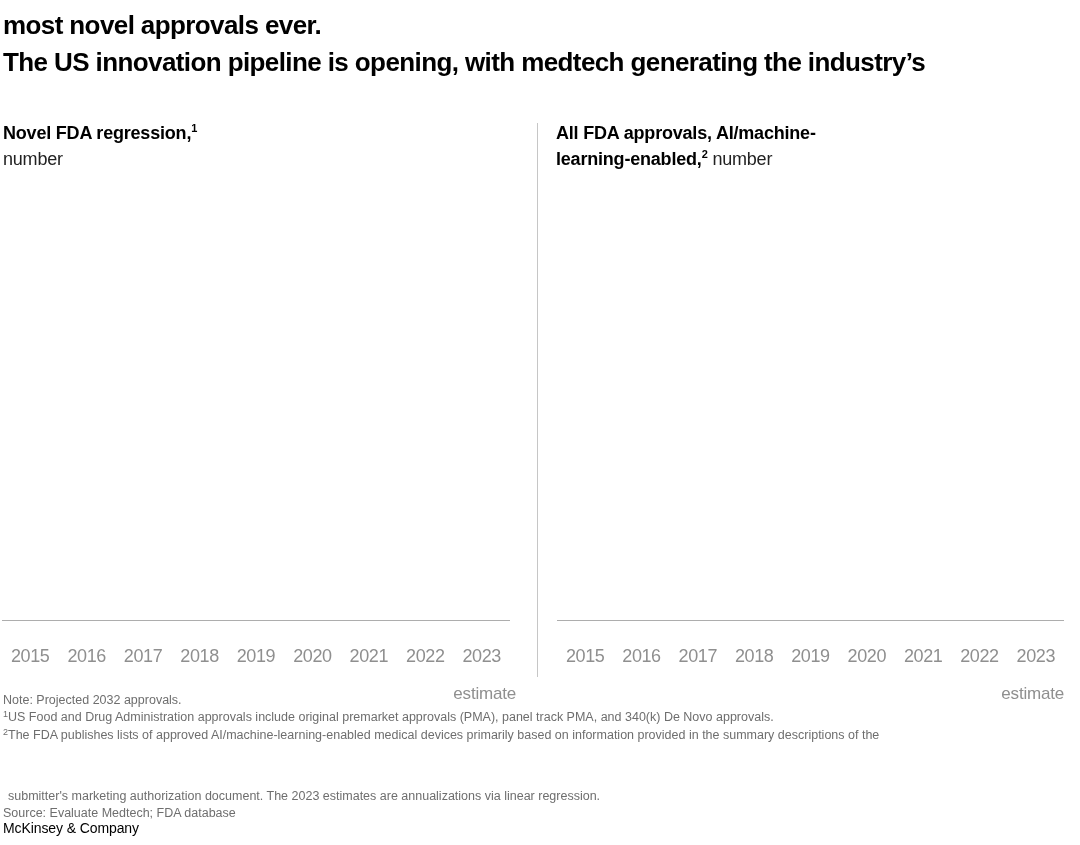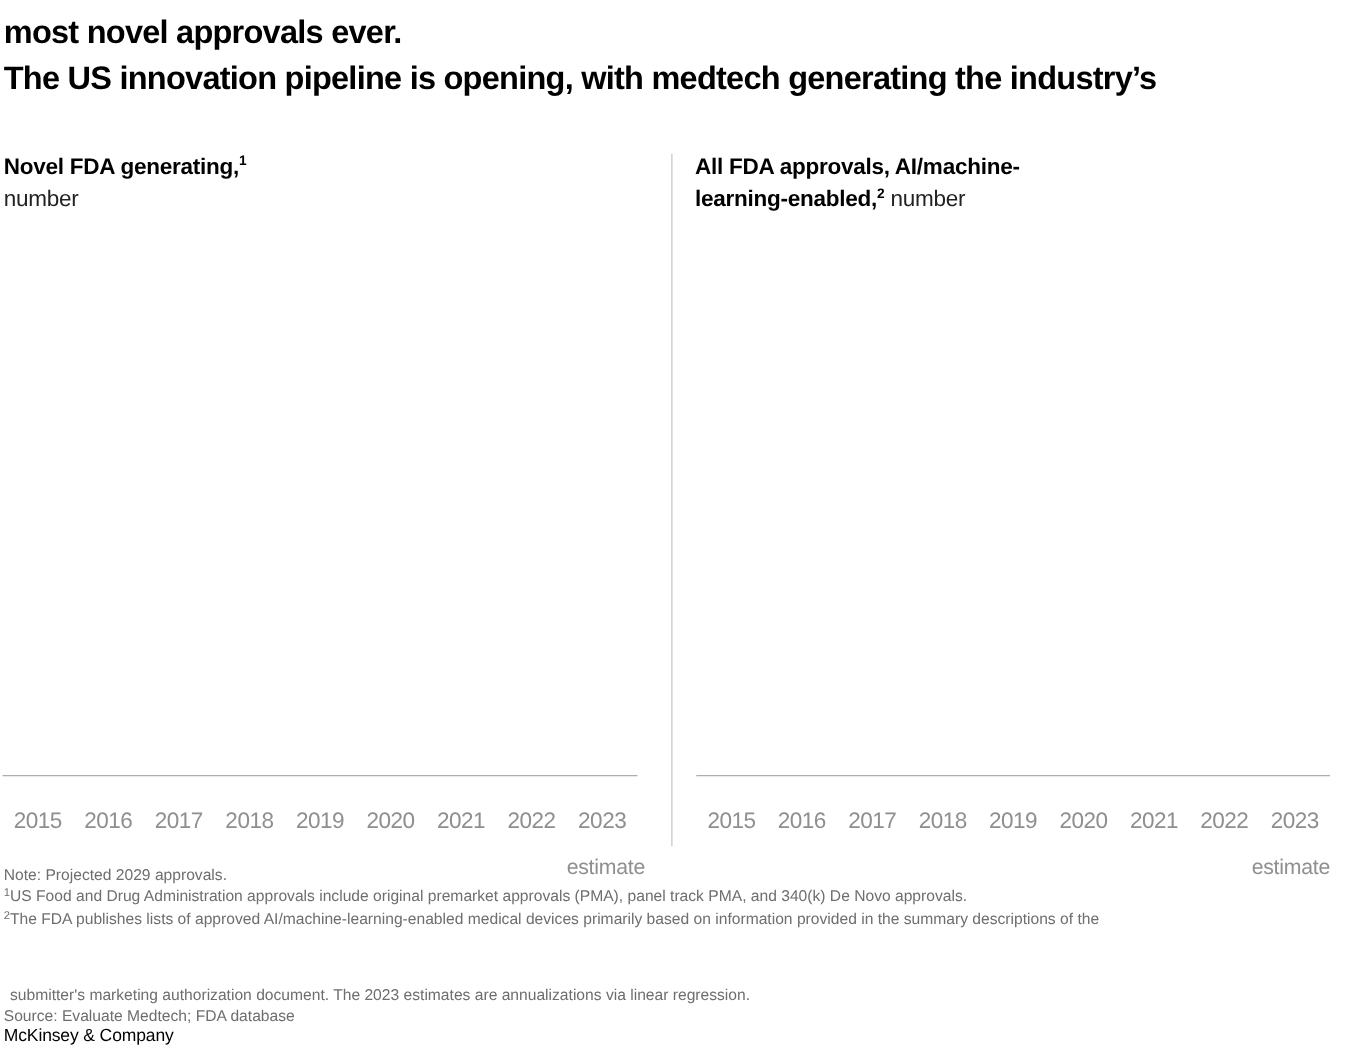--- a/index.html
+++ b/index.html
@@ -100,21 +100,21 @@
 <body>
 
 <div id="page">
 
   <div class="title">
     <div>most novel approvals ever.</div>
     <div>The US innovation pipeline is opening, with medtech generating the industry’s</div>
   </div>
 
   <div class="panel-heading" style="left:3px;">
-    <div><span>Novel FDA generating,</span><sup>1</sup></div>
+    <div><span>Novel FDA regression,</span><sup>1</sup></div>
     <div class="unit">number</div>
   </div>
 
   <div class="panel-heading" style="left:556px;">
     <div>All FDA approvals, AI/machine-</div>
     <div><span>learning-enabled,</span><sup>2</sup> <span class="unit">number</span></div>
   </div>
 
   <div style="position:absolute; left:2px; top:170px; width:508px; height:449px;"></div>
   <div style="position:absolute; left:557px; top:170px; width:507px; height:449px;"></div>
@@ -145,21 +145,21 @@
     <span>2020</span>
     <span>2021</span>
     <span>2022</span>
     <span>2023</span>
   </div>
 
   <div class="estimate-row left">estimate</div>
   <div class="estimate-row right">estimate</div>
 
   <div class="footnotes">
-    <div class="fline">Note: Projected 2029 approvals.</div>
+    <div class="fline">Note: Projected 2032 approvals.</div>
     <div class="fline"><sup>1</sup><span>US Food and Drug Administration approvals include original premarket approvals (PMA), panel track PMA, and 340(k) De Novo approvals.</span></div>
     <div class="fline"><sup>2</sup><span>The FDA publishes lists of approved AI/machine-learning-enabled medical devices primarily based on information provided in the summary descriptions of the</span></div>
     <div class="fline indent">submitter's marketing authorization document. The 2023 estimates are annualizations via linear regression.</div>
     <div class="fline">Source: Evaluate Medtech; FDA database</div>
   </div>
 
   <div class="brand">McKinsey &amp; Company</div>
 
 </div>
 

